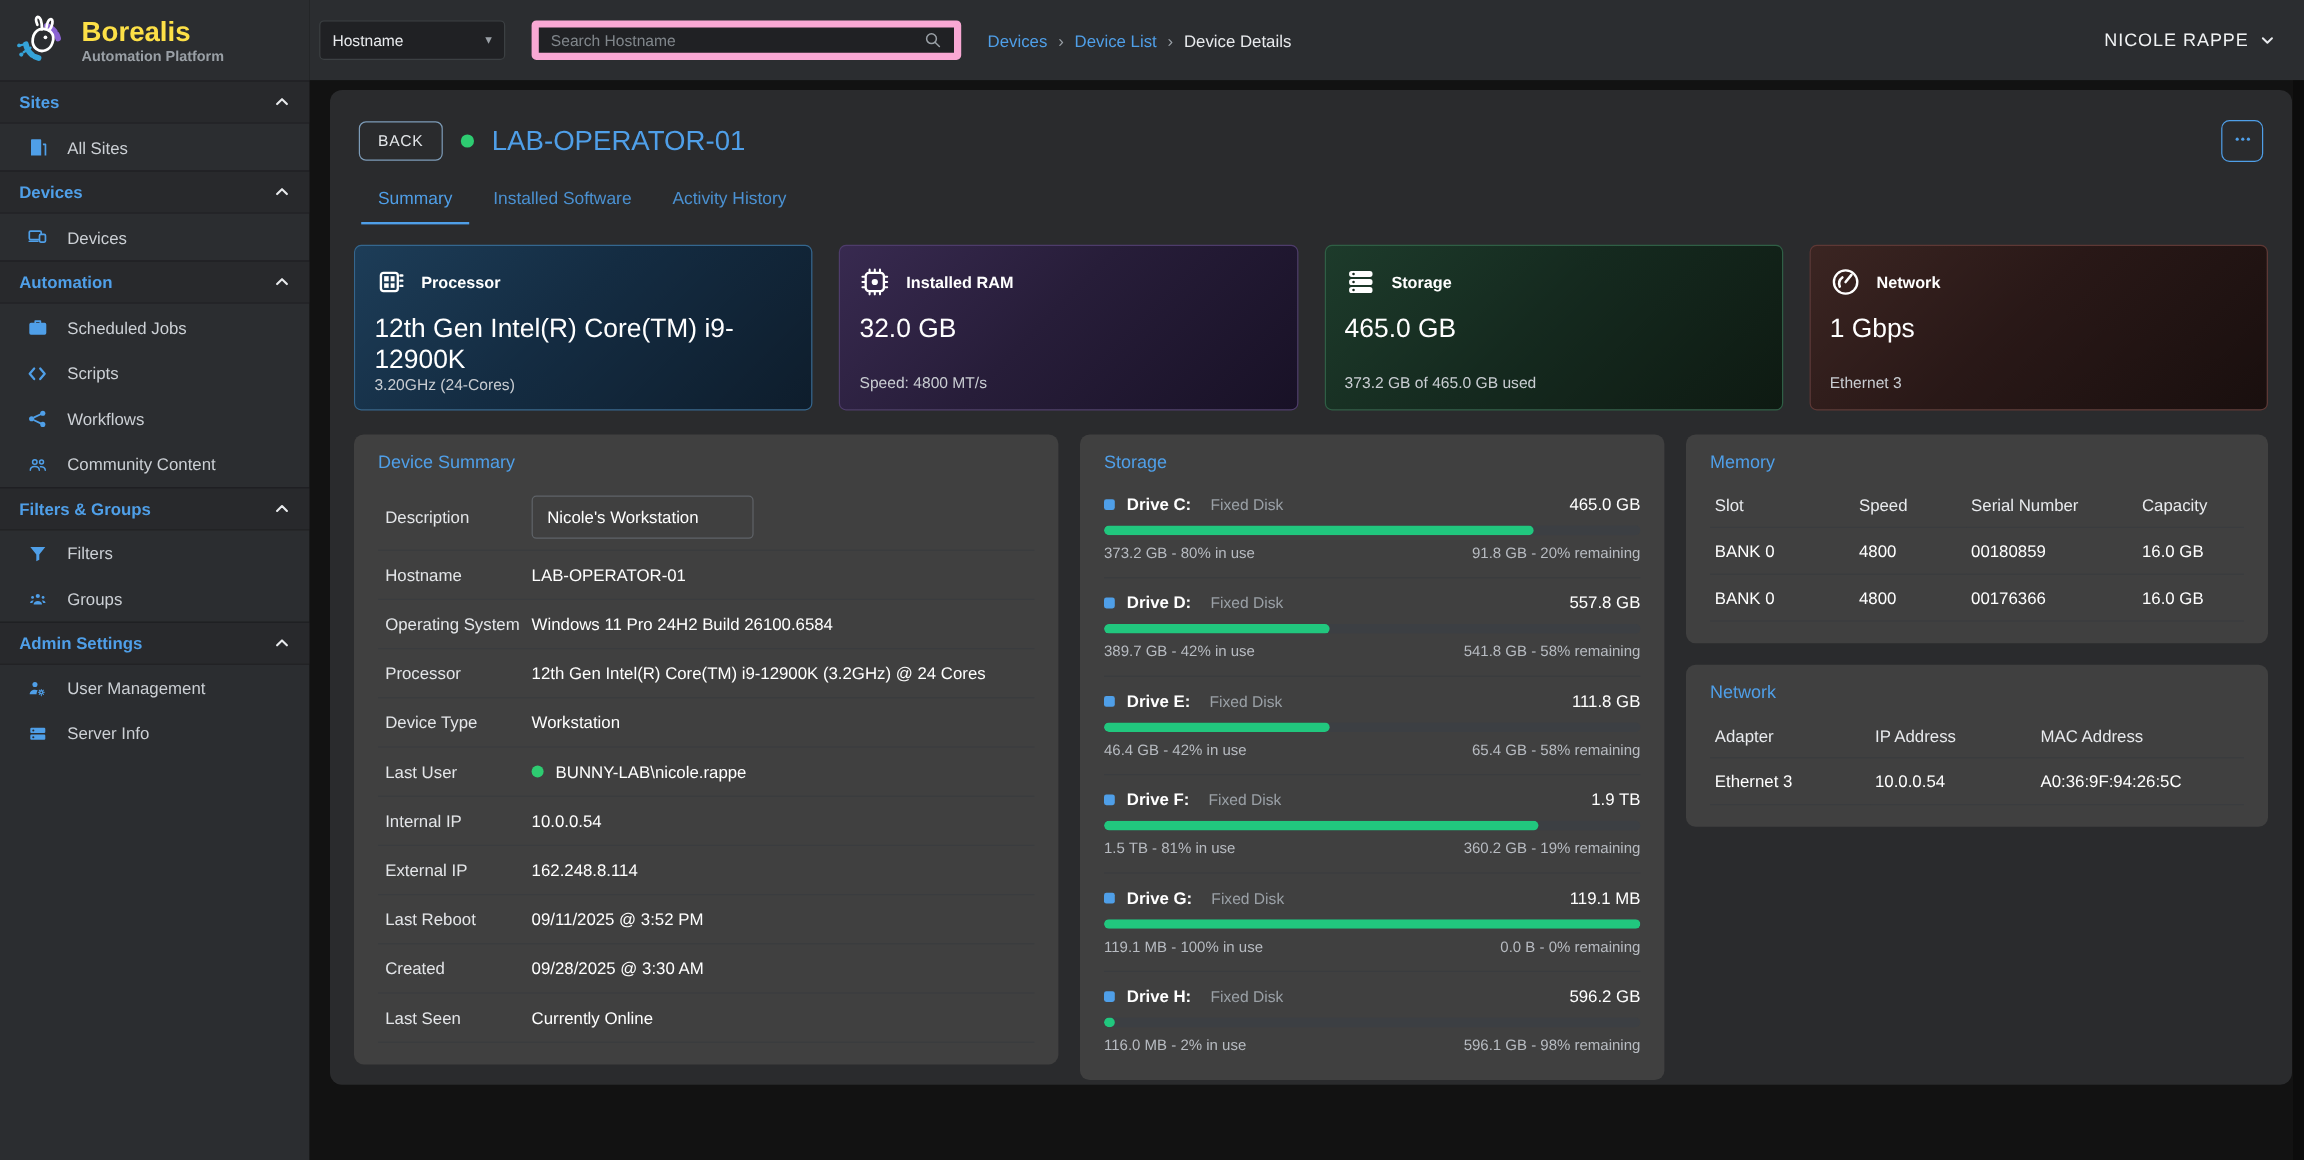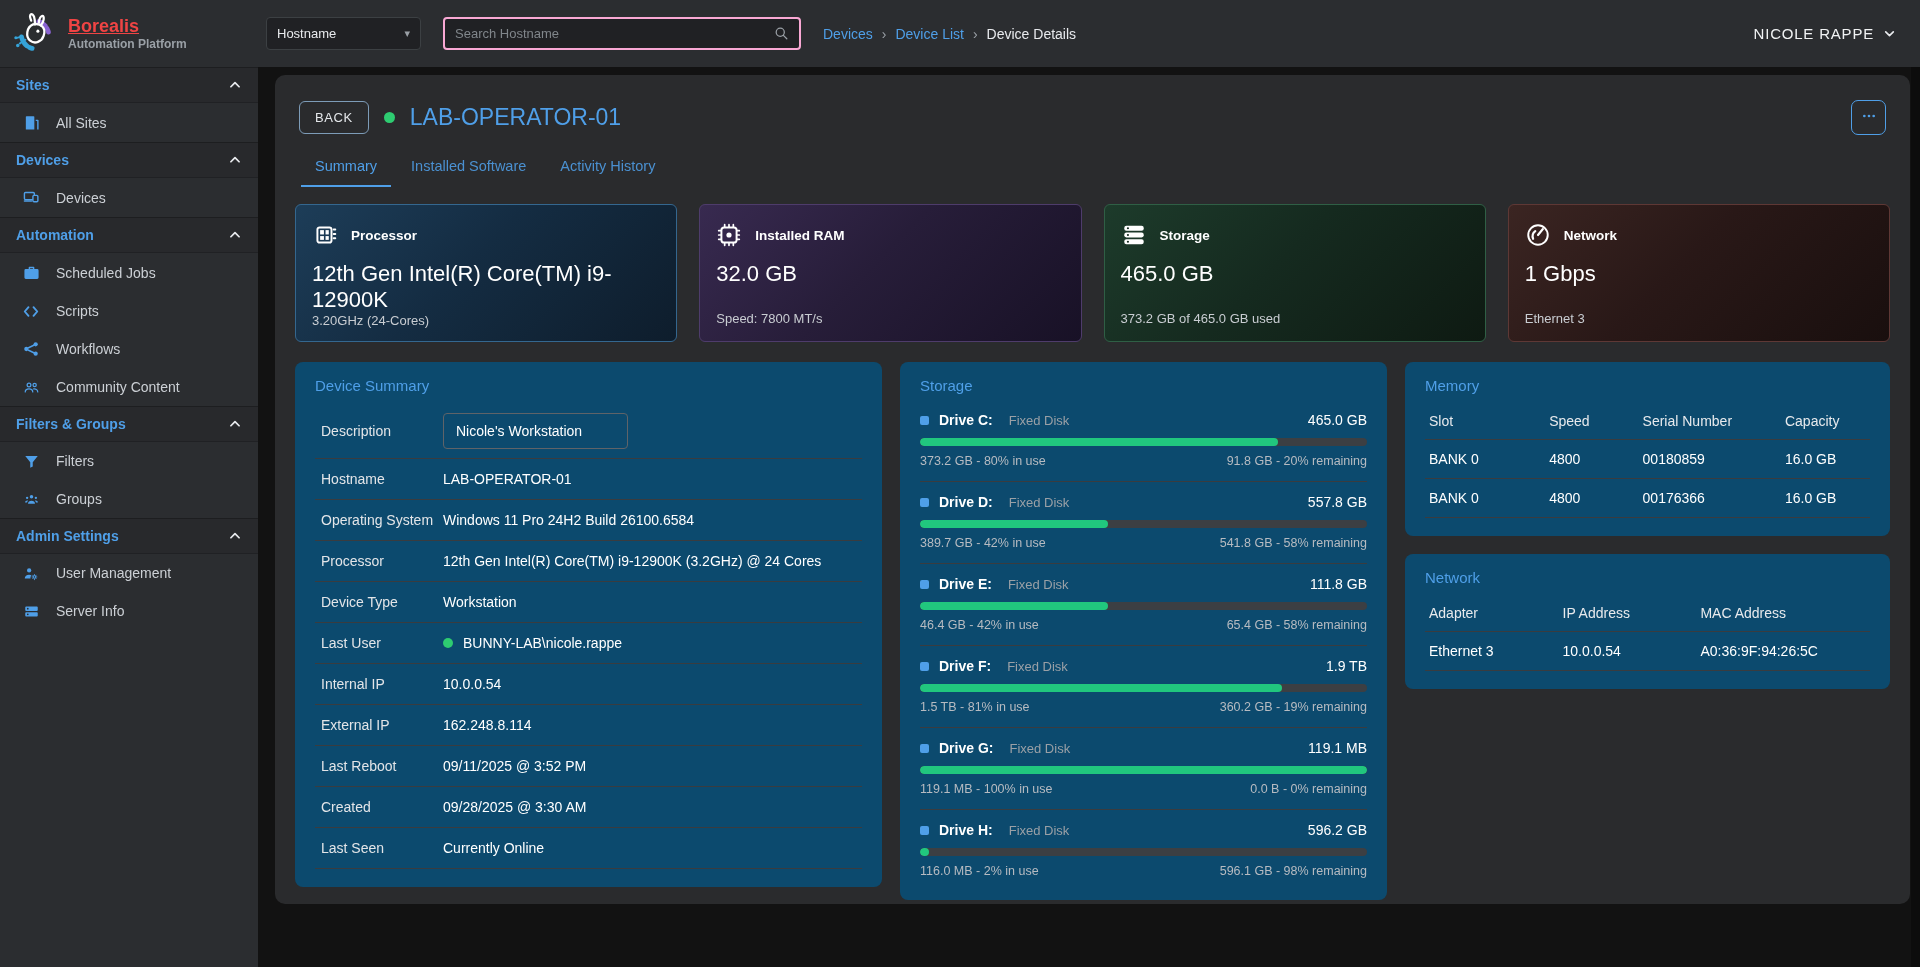--- a/index.html
+++ b/index.html
@@ -3,36 +3,36 @@
 <meta charset="utf-8">
 <style>
   * { margin:0; padding:0; box-sizing:border-box; }
   html,body { width:1920px; height:967px; background:#121212; font-family:"Liberation Sans",sans-serif; overflow:hidden; }
   body { display:flex; }
 
   
   .sidebar { width:258px; flex-shrink:0; background:#2b2d30; display:flex; flex-direction:column; }
   .logo-row { height:67px; display:flex; align-items:center; gap:10px; padding:0 12px; }
   .logo-mark { width:46px; height:46px; flex-shrink:0; }
-  .brand-name { color:#ef4444; font-size:18px; font-weight:bold; line-height:1.15;text-decoration:underline; }
+  .brand-name { color:#fde047; font-size:23px; font-weight:bold; line-height:1.15; }
   .brand-sub { color:#9aa0a6; font-size:12px;font-weight:bold; }
   .nav-section-header { display:flex; align-items:center; justify-content:space-between; padding:9px 16px;
       background:#28292c; border-top:1px solid rgba(0,0,0,.25); border-bottom:1px solid rgba(0,0,0,.18);
       color:#4f9fe8; font-size:14px; font-weight:bold; cursor:pointer; }
   .nav-section-header .chev { color:#e8eaed; display:flex; }
   .nav-item { display:flex; align-items:center; gap:15px; padding:11px 16px 11px 21px; color:#ccd0d5; font-size:14px; cursor:pointer; }
   .nav-item .ico { color:#4f9fe8; width:20px; display:flex; justify-content:center; flex-shrink:0; }
 
   
   .main { flex:1; display:flex; flex-direction:column; min-width:0; }
   .topbar { height:67px; background:#2b2d30; display:flex; align-items:center; padding:0 24px 0 8px; gap:22px; flex-shrink:0; }
   .select-box { width:155px; height:33px; background:#202124; border:1px solid #3c4043; border-radius:4px;
       display:flex; align-items:center; justify-content:space-between; padding:0 10px; color:#e8eaed; font-size:13px; cursor:pointer; }
   .select-box .caret { color:#9aa0a6; font-size:11px; }
-  .search-box { width:358px; height:33px; background:#202124; border:2px solid #f9a8d4; border-radius:4px;
+  .search-box { width:358px; height:33px; background:#202124; border:6px solid #f9a8d4; border-radius:4px;
       display:flex; align-items:center; padding:0 10px; gap:8px; }
   .search-box input { flex:1; background:transparent; border:none; outline:none; color:#e8eaed; font-size:13px; font-family:inherit; }
   .search-box input::placeholder { color:#80868b; }
   .search-box .sicon { color:#9aa0a6; display:flex; }
   .breadcrumbs { display:flex; align-items:center; gap:9px; font-size:14px; }
   .crumb-link { color:#4f9fe8; cursor:pointer; }
   .crumb-sep { color:#9aa0a6; }
   .crumb-current { color:#e8eaed; }
   .user-menu { margin-left:auto; display:flex; align-items:center; gap:9px; color:#f1f3f4; font-size:15px; letter-spacing:.8px; cursor:pointer; }
   .user-menu .chev { color:#e8eaed; display:flex; }
@@ -62,21 +62,21 @@
   .card-head .cico { display:flex; color:#ffffff; }
   .card-value { margin-top:13px; color:#ffffff; font-size:22px; }
   .card-sub { margin-top:auto; color:#c9cdd2; font-size:13px; }
   .card.c-processor { background:linear-gradient(135deg,#1d3d58 0%,#142c42 45%,#0e1d2c 100%); border:1px solid #34678f; }
   .card.c-ram       { background:linear-gradient(135deg,#382a50 0%,#271d39 45%,#181126 100%); border:1px solid #4e3c6b; }
   .card.c-storage   { background:linear-gradient(135deg,#1d3b2b 0%,#152a1f 45%,#0e1a12 100%); border:1px solid #2f5f45; }
   .card.c-network   { background:linear-gradient(135deg,#3b2522 0%,#291817 45%,#190f0e 100%); border:1px solid #5e3835; }
 
   
   .panels { display:grid; grid-template-columns:587px 487px 1fr; gap:18px; margin-top:20px; align-items:start; }
-  .panel { background:#0c4a6e; border-radius:8px; padding:15px 20px 18px; }
+  .panel { background:#404040; border-radius:8px; padding:15px 20px 18px; }
   .panel-title { color:#4f9fe8; font-size:15px; font-weight:normal; }
 
   
   .ds-rows { margin-top:10px; }
   .ds-row { display:flex; align-items:center; padding:9px 6px; border-bottom:1px solid #3a3c3f; min-height:41px; }
   .ds-row.first { border-top:none; }
   .ds-label { width:122px; flex-shrink:0; color:#e3e5e8; font-size:14px; line-height:1.35; }
   .ds-value { color:#ffffff; font-size:14px; line-height:1.5; display:flex; align-items:center; gap:10px; }
   .ds-input { background:transparent; border:1px solid #5f6368; border-radius:4px; color:#ffffff;
       font-size:14px; font-family:inherit; padding:9px 12px; width:185px; outline:none; }
@@ -349,21 +349,21 @@
             <span class="cico">
                 <svg width="26" height="26" viewBox="0 0 24 24">
                   <rect x="5" y="5" width="14" height="14" rx="2.5" fill="none" stroke="currentColor" stroke-width="1.8"></rect>
                   <circle cx="12" cy="12" r="2.4" fill="currentColor"></circle>
                   <path d="M8 2.5v2M12 2.5v2M16 2.5v2M8 19.5v2M12 19.5v2M16 19.5v2M2.5 8h2M2.5 12h2M2.5 16h2M19.5 8h2M19.5 12h2M19.5 16h2" stroke="currentColor" stroke-width="1.6" stroke-linecap="round"></path>
                 </svg>
               </span>
             <span>Installed RAM</span>
           </div>
           <div class="card-value">32.0 GB</div>
-          <div class="card-sub">Speed: 7800 MT/s</div>
+          <div class="card-sub">Speed: 4800 MT/s</div>
         </div>
 
         <div class="card c-storage">
           <div class="card-head">
             <span class="cico">
                 <svg width="26" height="26" viewBox="0 0 24 24" fill="currentColor">
                   <rect x="3" y="3.5" width="18" height="4.6" rx="2"></rect>
                   <rect x="3" y="9.7" width="18" height="4.6" rx="2"></rect>
                   <rect x="3" y="15.9" width="18" height="4.6" rx="2"></rect>
                   <circle cx="6.4" cy="5.8" r="1" fill="#15291f"></circle>

